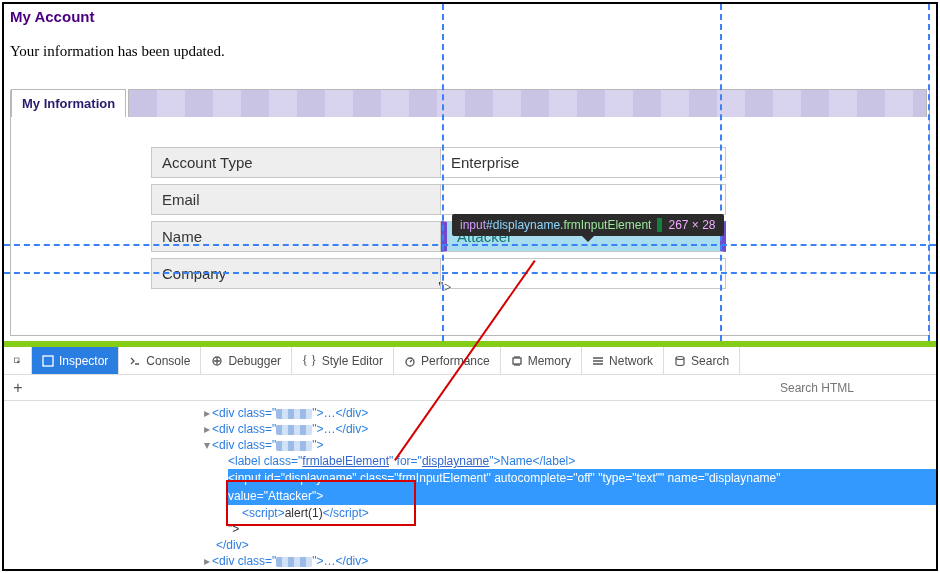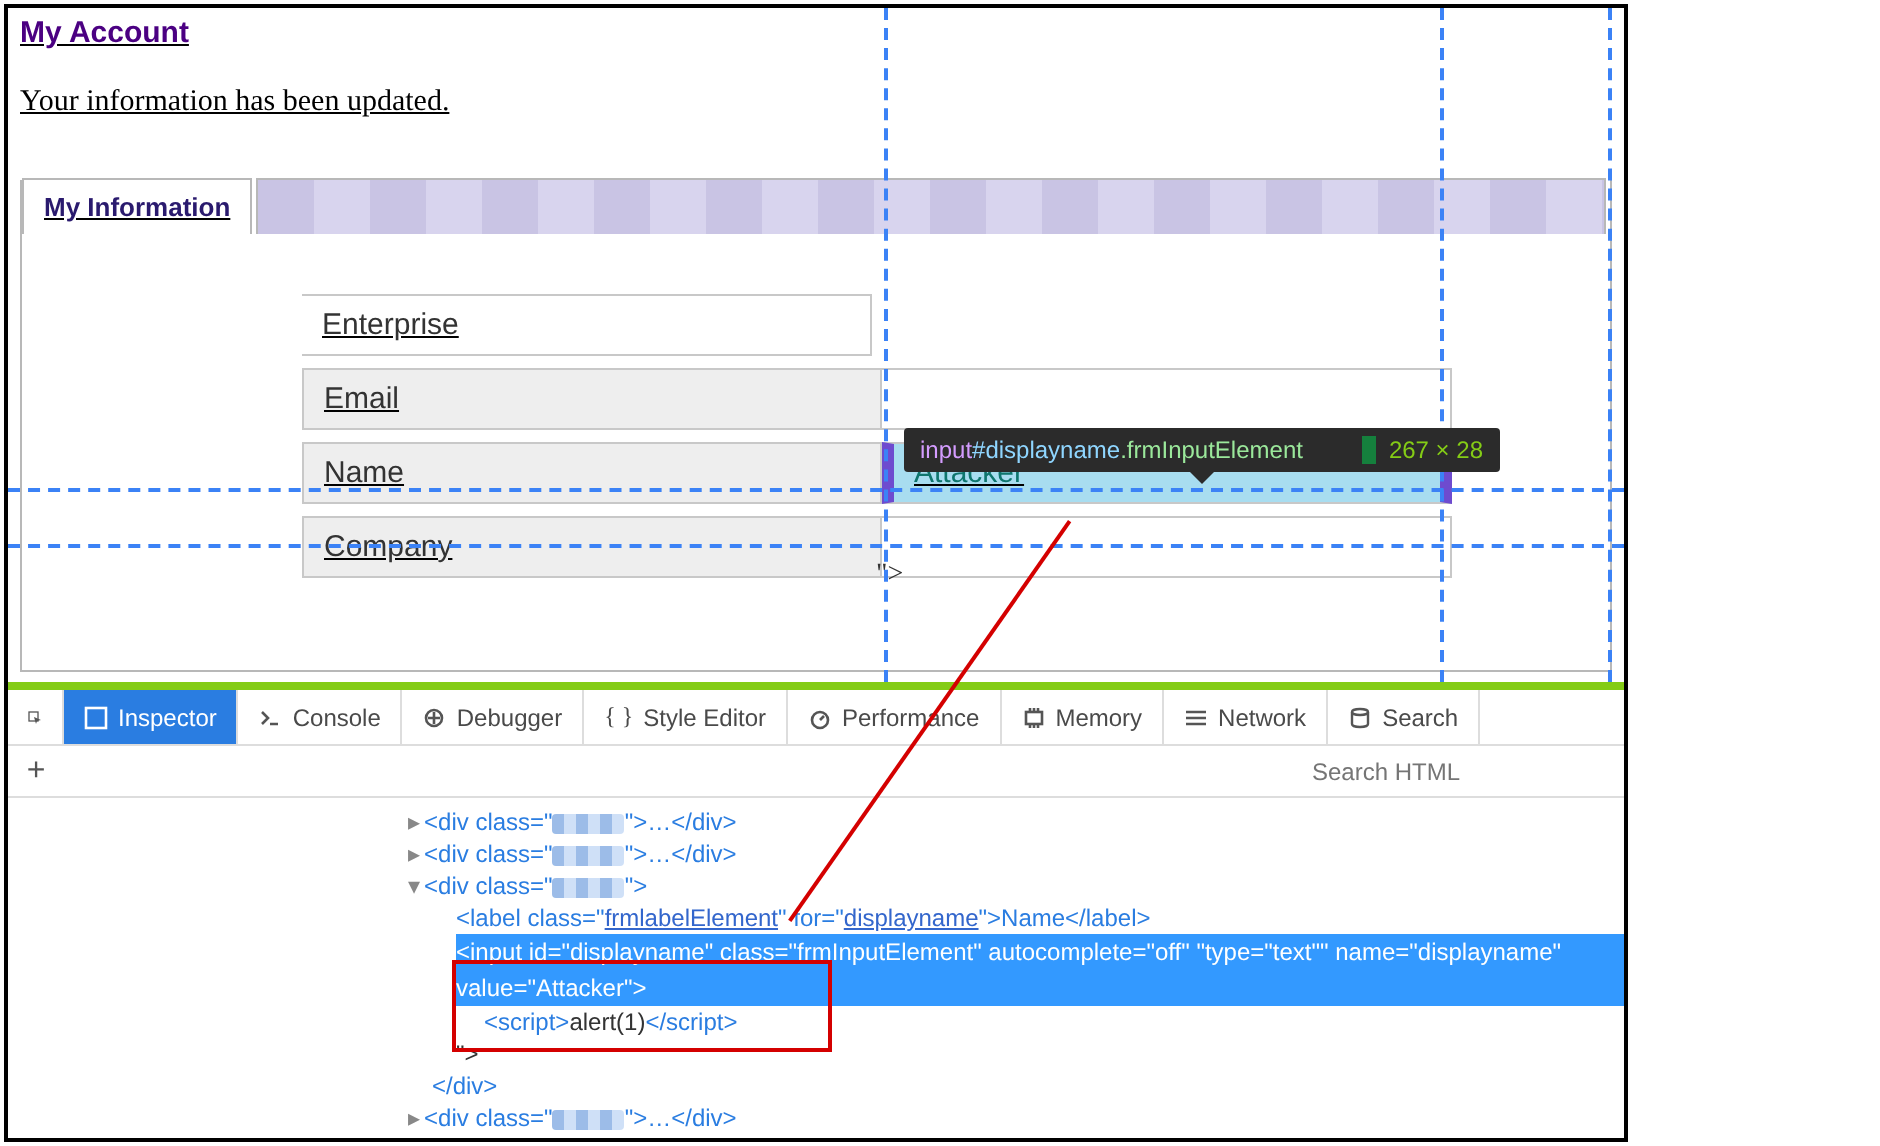--- a/index.html
+++ b/index.html
@@ -1,36 +1,36 @@
 <!DOCTYPE html>
 <html><head>
 <meta charset="utf-8">
 <style>
 * { box-sizing: border-box; margin: 0; padding: 0; font-family: Verdana, Geneva, sans-serif; }
 body { background: #fff; width: 940px; height: 573px; overflow: hidden; position: relative; }
-.frame { border: 2px solid #000; width: 812px; height: 569px; margin: 2px; position: relative; overflow: hidden; text-decoration: underline; }
+.frame { border: 2px solid #000; width: 936px; height: 569px; margin: 2px; position: relative; overflow: hidden; }
 .page-title { color: #4b0082; font-weight: bold; font-size: 15px; padding: 4px 6px; }
 .status-msg { font-family: Georgia, 'Times New Roman', serif; font-size: 15px; padding: 14px 6px 20px; }
 .tabs-wrap { margin: 10px 6px 0; border: 1px solid #b8b8b8; border-top: none; position: relative; }
 .tabs-bar { display: flex; background: #fff; }
 .tab { padding: 6px 10px; border: 1px solid #b8b8b8; border-bottom: none; margin-right: 2px; margin-top: -1px; font-size: 13px; background: #fff; color: #2a1a6e; font-weight: bold; }
 .tab.blurbar { flex: 1; background: repeating-linear-gradient(90deg, #c9c4e4 0 28px, #d8d4ee 28px 56px); border: 1px solid #b8b8b8; border-bottom: none; margin-top: -1px; }
 .tab-panel { padding: 30px 0 40px 140px; }
 .form-row { display: flex; margin-bottom: 6px; }
 .flabel { width: 290px; background: #eee; border: 1px solid #c8c8c8; padding: 6px 10px; font-size: 15px; color: #333; }
 .fvalue { width: 285px; background: #fff; border: 1px solid #c8c8c8; border-left: none; padding: 6px 10px; font-size: 15px; color: #333; position: relative; }
 .fvalue.highlight { background: #a8ddf0; border-left: 6px solid #6e4bcf; border-right: 6px solid #6e4bcf; color: #0f766e; }
 .post-tag { position: absolute; left: 434px; top: 276px; font-size: 14px; color: #333; font-family: Georgia, serif; }
 
 
 .dash-h { position: absolute; left: 0; right: 0; border-top: 2px dashed #3b82f6; pointer-events: none; }
 .dash-v { position: absolute; top: 0; bottom: 228px; border-left: 2px dashed #3b82f6; pointer-events: none; }
 
 
-.devtools { position: absolute; left: 0; right: 0; bottom: 0; height: 228px; background: #fff; border-top: 4px solid #84cc16; font-family: 'Segoe UI', Tahoma, sans-serif; font-size: 12px; }
+.devtools { position: absolute; left: 0; right: 0; bottom: 0; height: 228px; background: #fff; border-top: 6px solid #84cc16; font-family: 'Segoe UI', Tahoma, sans-serif; font-size: 12px; }
 .dt-tabs { display: flex; align-items: center; height: 28px; border-bottom: 1px solid #ddd; }
 .dt-btn { display: flex; align-items: center; gap: 5px; padding: 0 10px; height: 100%; border-right: 1px solid #ddd; color: #4a4a4a; cursor: pointer; }
 .dt-btn.pickicon { width: 28px; justify-content: center; }
 .dt-btn.active { background: #2a7de1; color: #fff; }
 .dt-btn svg { display: block; }
 .dt-sub { display: flex; align-items: center; height: 26px; border-bottom: 1px solid #ddd; }
 .dt-add { width: 28px; text-align: center; font-size: 16px; color: #555; }
 .dt-search { margin-left: auto; width: 160px; height: 22px; border: none; outline: none; font-size: 12px; color: #888; padding: 0 4px; }
 .dt-tree { padding: 4px 0 0 200px; font-family: Consolas, monospace; font-size: 12px; line-height: 16px; }
 .dt-line { white-space: nowrap; }
@@ -44,36 +44,37 @@
 .selline { background: #3399ff; color: #fff; padding: 1px 0; }
 .redbox { position: absolute; border: 2px solid #d40000; pointer-events: none; }
 .redline { position: absolute; width: 2px; background: #d40000; transform-origin: top left; pointer-events: none; }
 
 
 .hover-tip { position: absolute; background: #2b2b2b; color: #ddd; font-family: Consolas, monospace; font-size: 12px; padding: 4px 8px; border-radius: 2px; display: flex; align-items: center; gap: 6px; }
 .hover-tip .tail { position: absolute; bottom: -6px; left: 50%; margin-left: -6px; width: 0; height: 0; border-left: 6px solid transparent; border-right: 6px solid transparent; border-top: 6px solid #2b2b2b; }
 .ht-tag { color: #d49cff; }
 .ht-id { color: #8fd6ff; }
 .ht-cls { color: #9be89b; text-align: center; }
-.ht-dim { color: #84cc16; border-left: 7px solid #15803d; padding-left: 6px; margin-left: 24px; }
+.ht-dim { color: #f0abfc; border-left: 5px solid #15803d; padding-left: 6px; }
 </style>
 </head>
 <body>
 
 <div class="frame">
   <div class="page-title">My Account</div>
   <div class="status-msg">Your information has been updated.</div>
 
   <div class="tabs-wrap">
     <div class="tabs-bar">
       <div class="tab">My Information</div>
       <div class="tab blurbar"></div>
     </div>
     <div class="tab-panel">
       <div class="form-row">
+          <div class="flabel">Account Type</div>
           <div class="fvalue">Enterprise</div>
         </div>
       <div class="form-row">
           <div class="flabel">Email</div>
           <div class="fvalue"></div>
         </div>
       <div class="form-row">
           <div class="flabel">Name</div>
           <div class="fvalue highlight">Attacker</div>
         </div>

